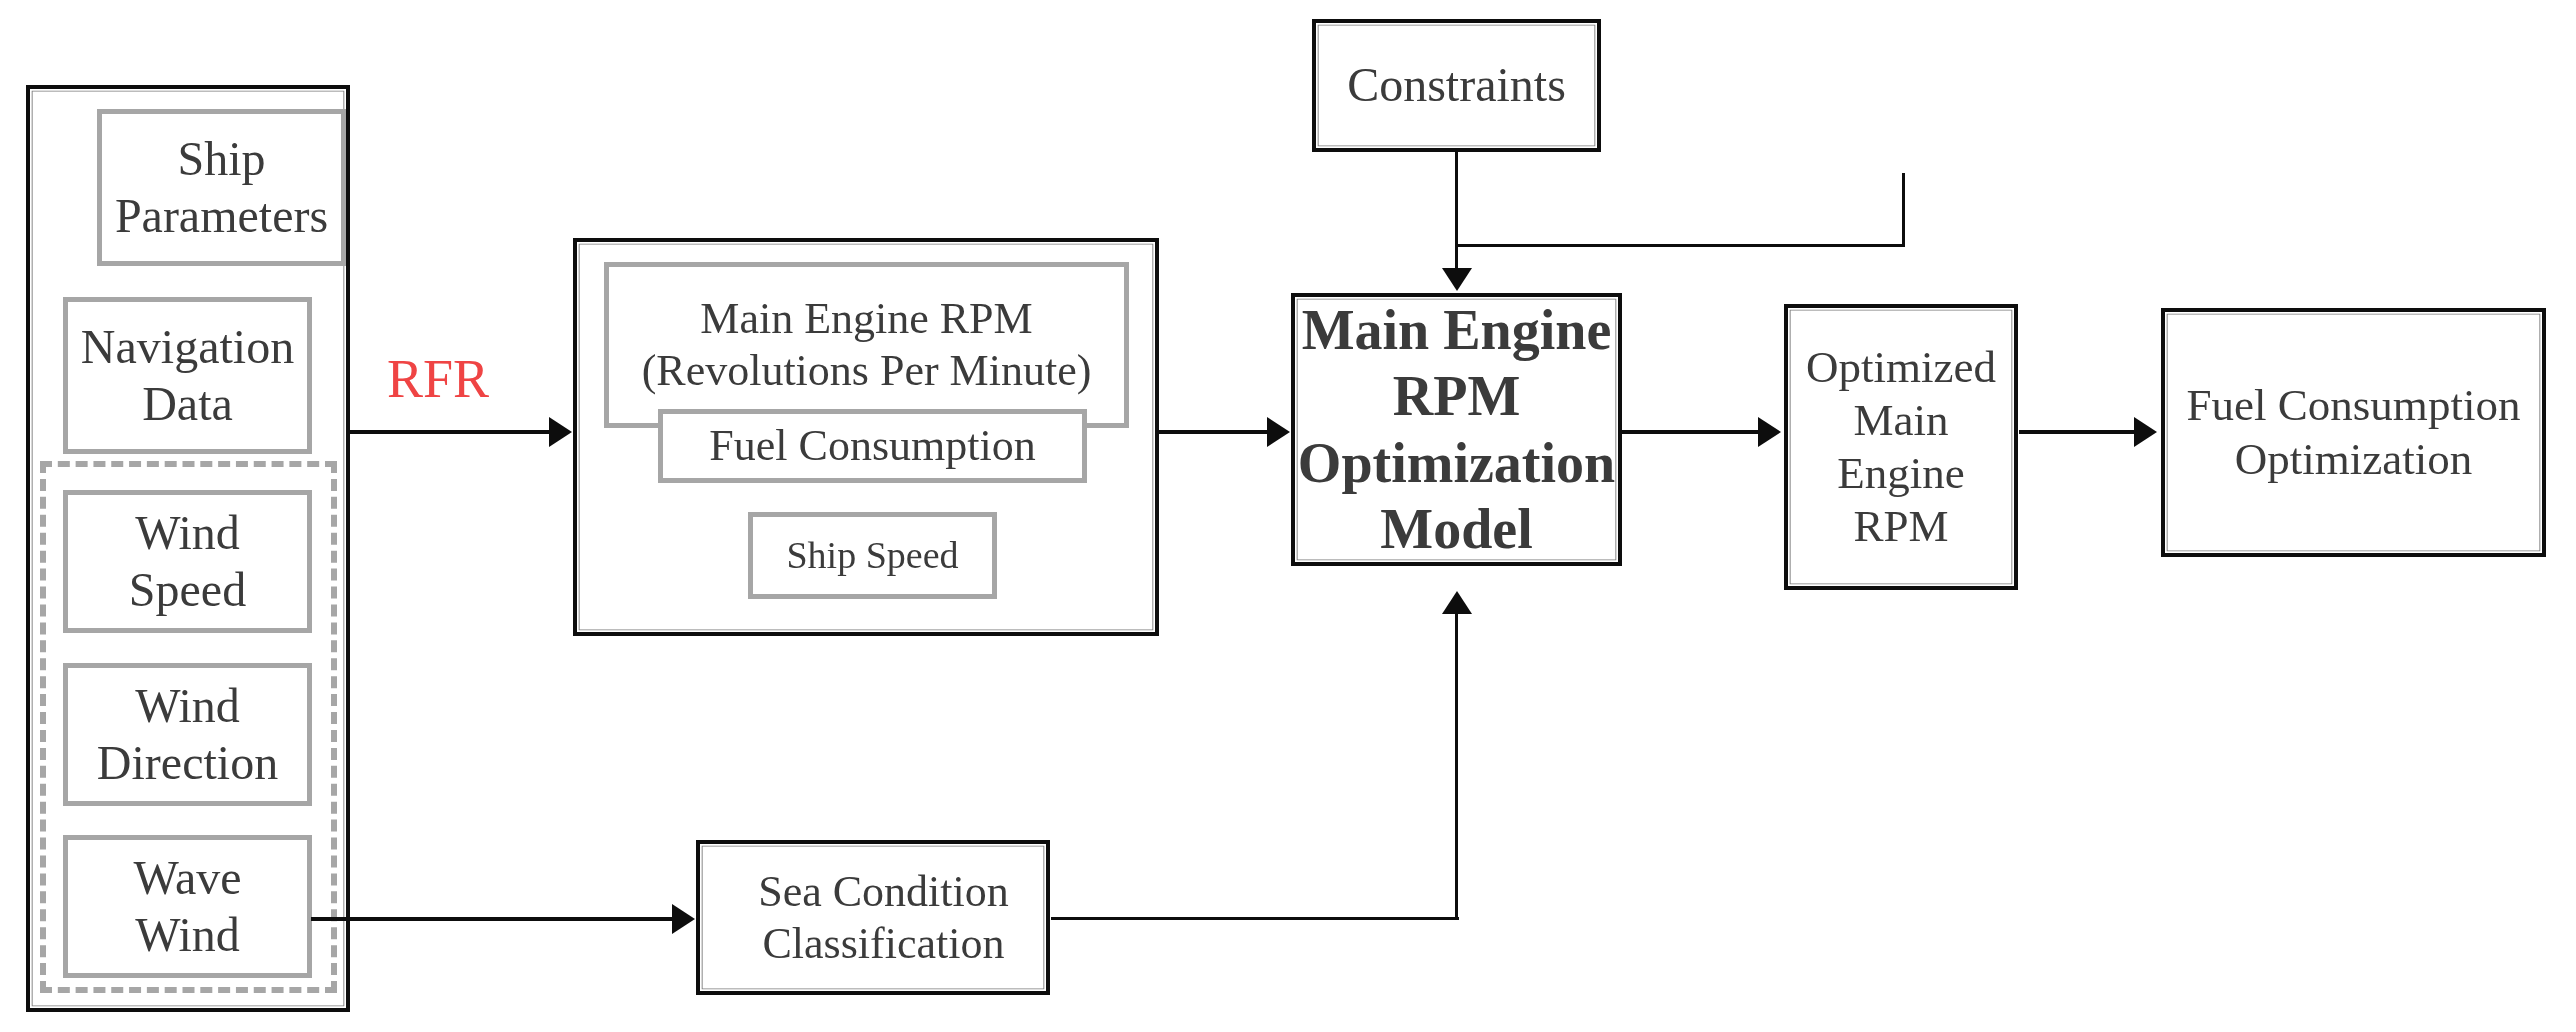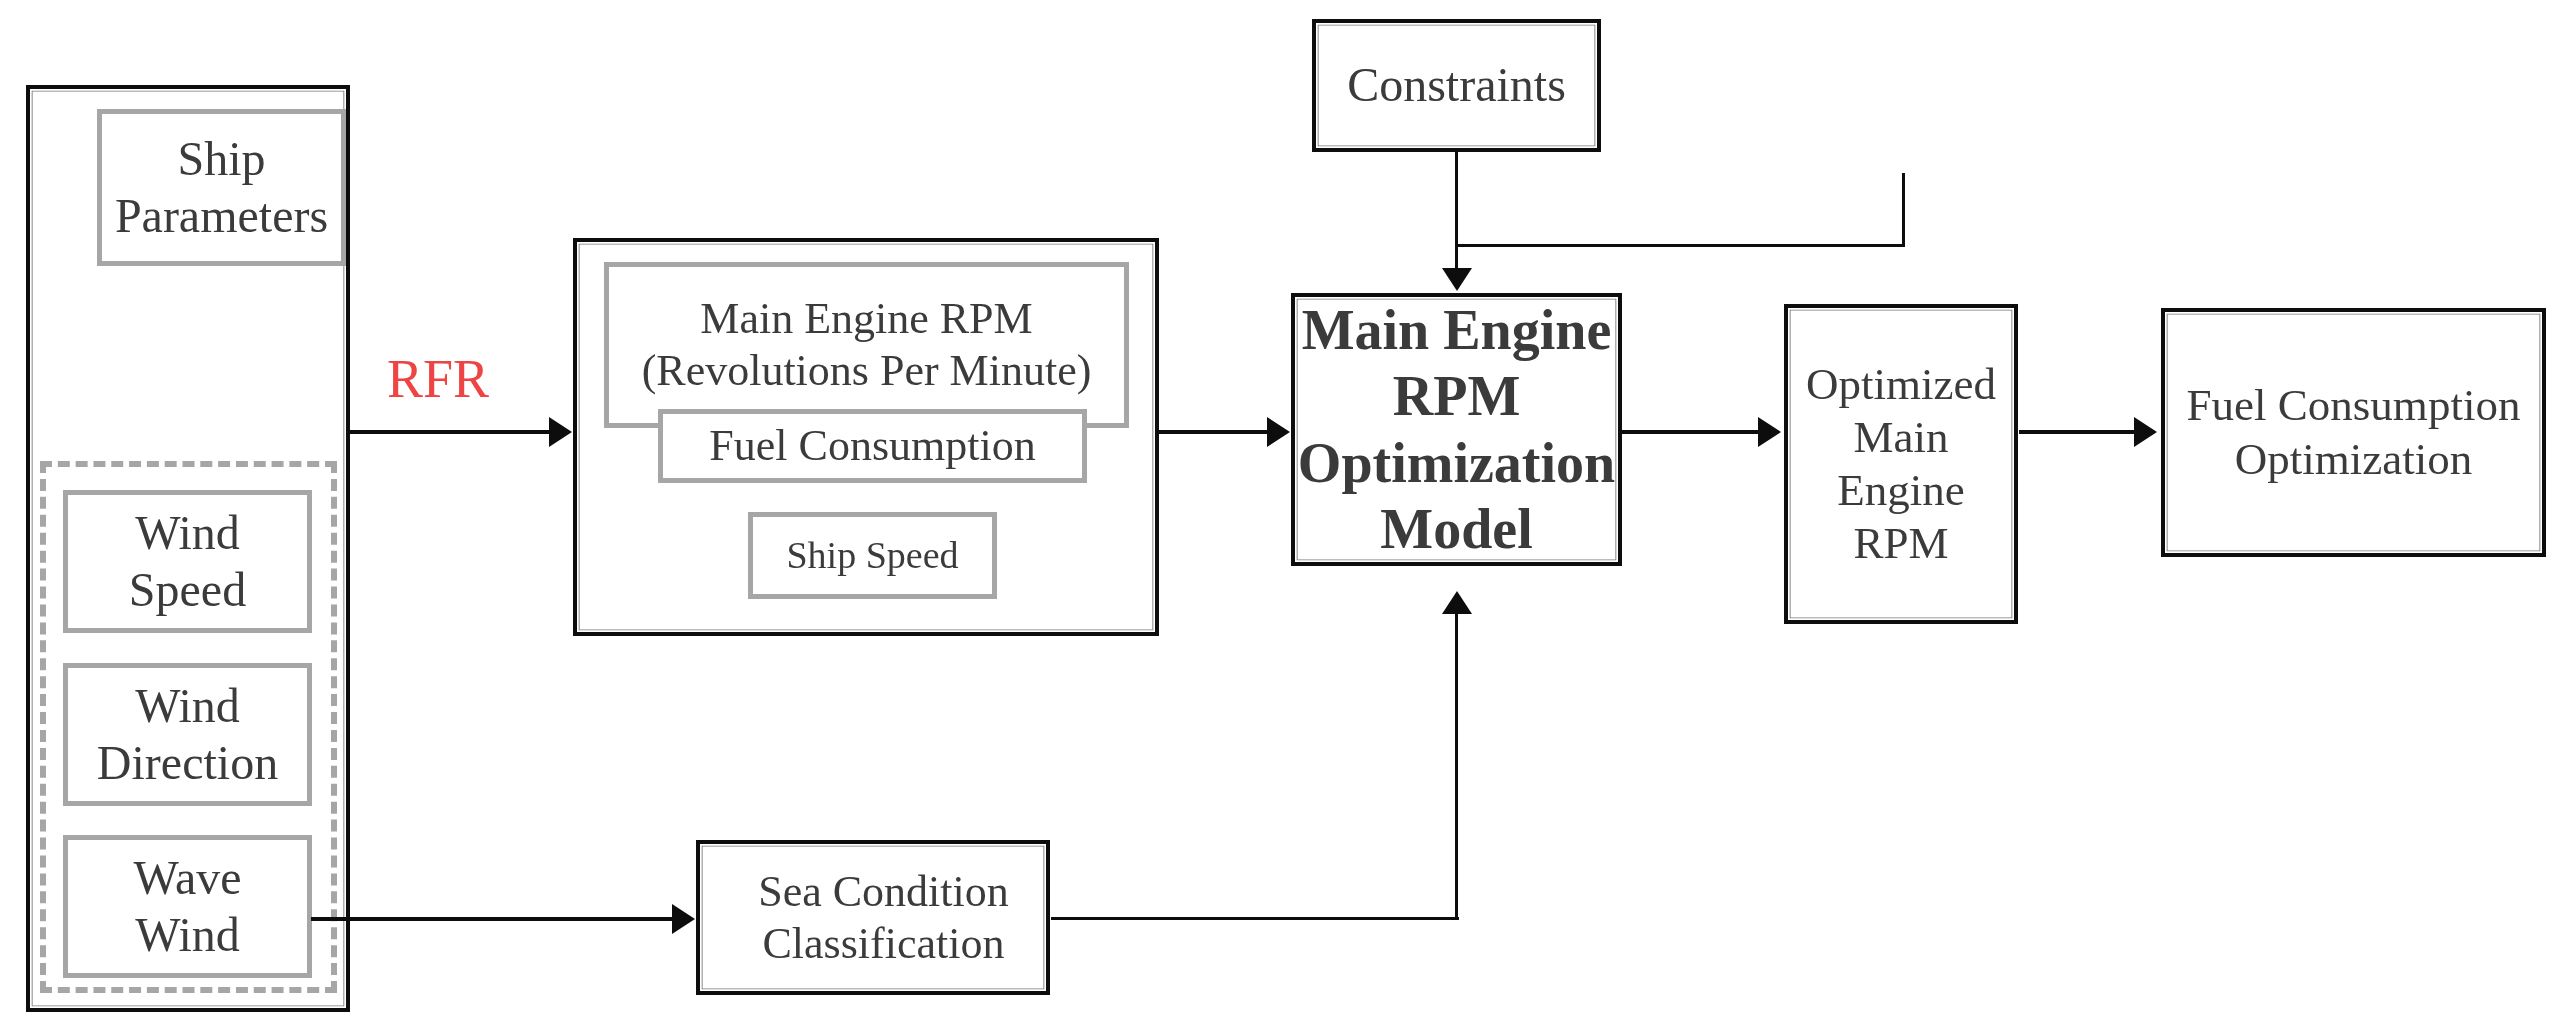--- a/index.html
+++ b/index.html
@@ -99,20 +99,24 @@
 
 <div id="canvas">
 
   <div class="box solid" style="left:26px; top:85px; width:324px; height:927px;"></div>
 
   <div class="box grey" style="left:63px; top:109px; width:249px; height:157px; font-size:48px;margin-left:34px;">
     <span style="white-space:pre-line;">Ship
 Parameters</span>
   </div>
 
+  <div class="box grey" style="left:63px; top:297px; width:249px; height:157px; font-size:48px;">
+    <span style="white-space:pre-line;">Navigation
+Data</span>
+  </div>
 
   <div class="dashed-group" style="left:40px; top:461px; width:297px; height:532px;"></div>
 
   <div class="box grey" style="left:63px; top:490px; width:249px; height:143px; font-size:48px;">
     <span style="white-space:pre-line;">Wind
 Speed</span>
   </div>
 
   <div class="box grey" style="left:63px; top:663px; width:249px; height:143px; font-size:48px;">
     <span style="white-space:pre-line;">Wind
@@ -144,21 +148,21 @@
   </div>
 
 
   <div class="box solid" style="left:1291px; top:293px; width:331px; height:273px; font-size:56px;font-weight:bold;">
     <span style="white-space:pre-line;">Main Engine
 RPM
 Optimization
 Model</span>
   </div>
 
-  <div class="box solid" style="left:1784px; top:304px; width:234px; height:320px; font-size:45px;">
+  <div class="box solid" style="left:1784px; top:304px; width:234px; height:286px; font-size:45px;">
     <span style="white-space:pre-line;">Optimized
 Main
 Engine
 RPM</span>
   </div>
 
   <div class="box solid" style="left:2161px; top:308px; width:385px; height:249px; font-size:45px;">
     <span style="white-space:pre-line;">Fuel Consumption
 Optimization</span>
   </div>

